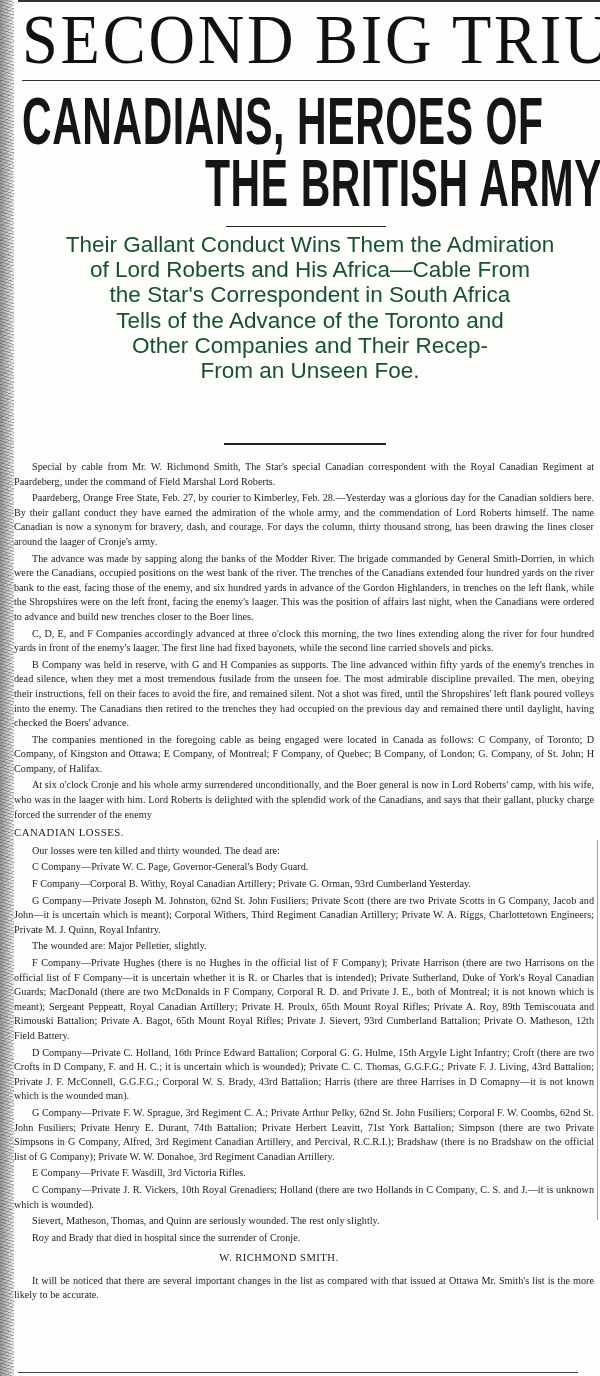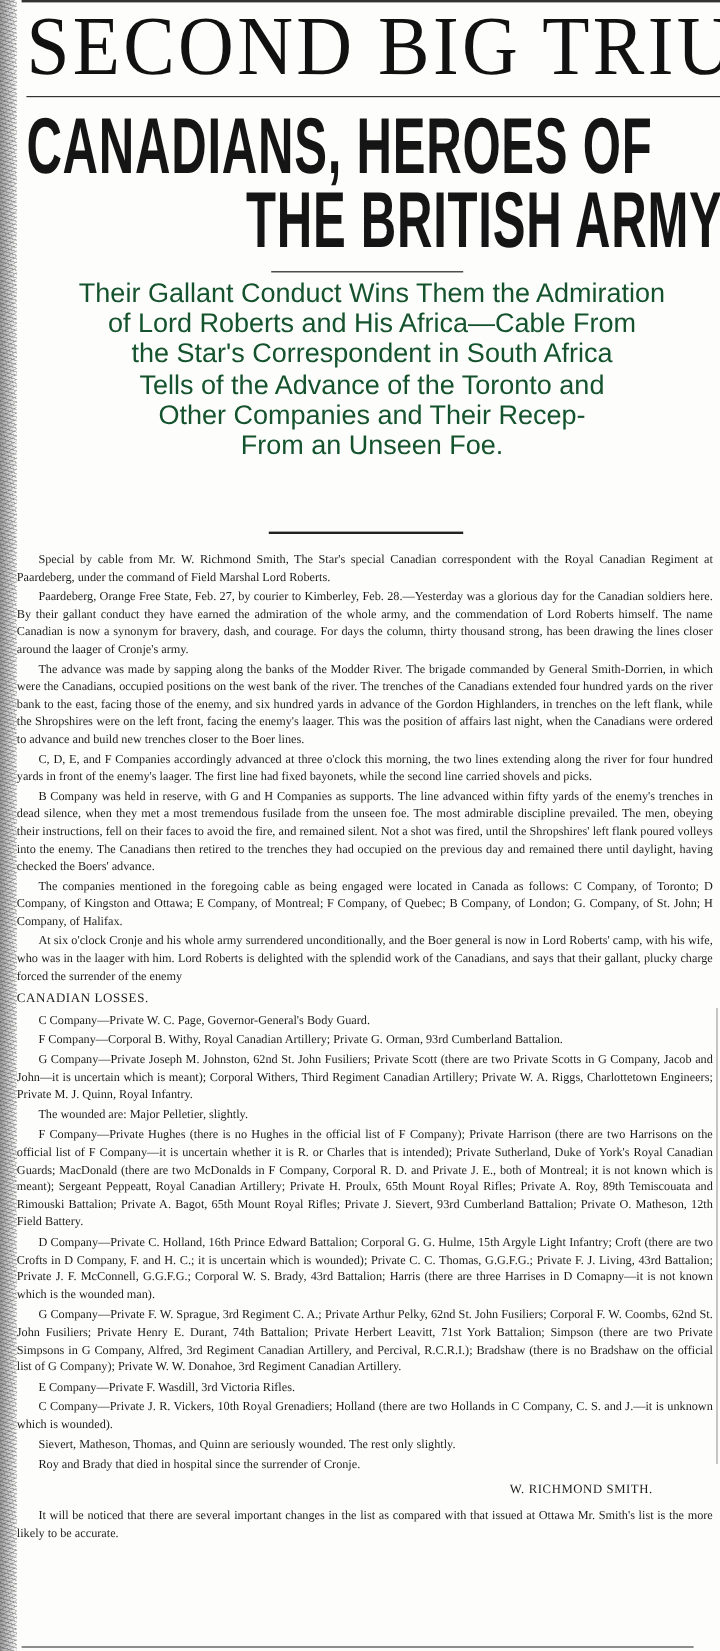--- a/index.html
+++ b/index.html
@@ -38,21 +38,21 @@
     position: absolute; left: 20px; top: 232px; width: 580px; text-align: center;
     font-family: "Liberation Sans", sans-serif; font-size: 22.5px; line-height: 25.2px; color: #14532d;
   }
   .deck div { white-space: nowrap; }
   .body-text {
     position: absolute; left: 14px; top: 460px; width: 580px;
     font-size: 10.2px; line-height: 14.6px; text-align: justify; color: #1d1d1d;
   }
   .body-text p { margin: 0 0 2px 0; text-indent: 18px; }
   .body-text .center { text-align: left; text-indent: 0; margin: 3px 0 4px; letter-spacing: 0.5px; font-size: 10.8px; }
-  .body-text .sig { text-align: right; text-indent: 0; margin: 6px 50px 8px 0; letter-spacing: 0.5px; font-size: 10.6px; }
+  .body-text .sig { text-align: center; text-indent: 0; margin: 6px 50px 8px 0; letter-spacing: 0.5px; font-size: 10.6px; }
   .bottom-rule { position: absolute; left: 18px; top: 1372px; width: 560px; height: 1px; background: #444; }
 </style>
 </head>
 <body>
 
 <div class="scan-edge"></div>
 <div class="top-rule"></div>
 
 <div class="kicker">SECOND BIG TRIU</div>
 <div class="rule1"></div>
@@ -75,22 +75,23 @@
 
 <div class="body-text">
   <p>Special by cable from Mr. W. Richmond Smith, The Star's special Canadian correspondent with the Royal Canadian Regiment at Paardeberg, under the command of Field Marshal Lord Roberts.</p>
   <p>Paardeberg, Orange Free State, Feb. 27, by courier to Kimberley, Feb. 28.—Yesterday was a glorious day for the Canadian soldiers here. By their gallant conduct they have earned the admiration of the whole army, and the commendation of Lord Roberts himself. The name Canadian is now a synonym for bravery, dash, and courage. For days the column, thirty thousand strong, has been drawing the lines closer around the laager of Cronje's army.</p>
   <p>The advance was made by sapping along the banks of the Modder River. The brigade commanded by General Smith-Dorrien, in which were the Canadians, occupied positions on the west bank of the river. The trenches of the Canadians extended four hundred yards on the river bank to the east, facing those of the enemy, and six hundred yards in advance of the Gordon Highlanders, in trenches on the left flank, while the Shropshires were on the left front, facing the enemy's laager. This was the position of affairs last night, when the Canadians were ordered to advance and build new trenches closer to the Boer lines.</p>
   <p>C, D, E, and F Companies accordingly advanced at three o'clock this morning, the two lines extending along the river for four hundred yards in front of the enemy's laager. The first line had fixed bayonets, while the second line carried shovels and picks.</p>
   <p>B Company was held in reserve, with G and H Companies as supports. The line advanced within fifty yards of the enemy's trenches in dead silence, when they met a most tremendous fusilade from the unseen foe. The most admirable discipline prevailed. The men, obeying their instructions, fell on their faces to avoid the fire, and remained silent. Not a shot was fired, until the Shropshires' left flank poured volleys into the enemy. The Canadians then retired to the trenches they had occupied on the previous day and remained there until daylight, having checked the Boers' advance.</p>
   <p>The companies mentioned in the foregoing cable as being engaged were located in Canada as follows: C Company, of Toronto; D Company, of Kingston and Ottawa; E Company, of Montreal; F Company, of Quebec; B Company, of London; G. Company, of St. John; H Company, of Halifax.</p>
   <p>At six o'clock Cronje and his whole army surrendered unconditionally, and the Boer general is now in Lord Roberts' camp, with his wife, who was in the laager with him. Lord Roberts is delighted with the splendid work of the Canadians, and says that their gallant, plucky charge forced the surrender of the enemy</p>
   <p class="center">CANADIAN LOSSES.</p>
+  <p>Our losses were ten killed and thirty wounded. The dead are:</p>
   <p>C Company—Private W. C. Page, Governor-General's Body Guard.</p>
-  <p>F Company—Corporal B. Withy, Royal Canadian Artillery; Private G. Orman, 93rd Cumberland Battalion.</p>
+  <p>F Company—Corporal B. Withy, Royal Canadian Artillery; Private G. Orman, 93rd Cumberland Yesterday.</p>
   <p>G Company—Private Joseph M. Johnston, 62nd St. John Fusiliers; Private Scott (there are two Private Scotts in G Company, Jacob and John—it is uncertain which is meant); Corporal Withers, Third Regiment Canadian Artillery; Private W. A. Riggs, Charlottetown Engineers; Private M. J. Quinn, Royal Infantry.</p>
   <p>The wounded are: Major Pelletier, slightly.</p>
   <p>F Company—Private Hughes (there is no Hughes in the official list of F Company); Private Harrison (there are two Harrisons on the official list of F Company—it is uncertain whether it is R. or Charles that is intended); Private Sutherland, Duke of York's Royal Canadian Guards; MacDonald (there are two McDonalds in F Company, Corporal R. D. and Private J. E., both of Montreal; it is not known which is meant); Sergeant Peppeatt, Royal Canadian Artillery; Private H. Proulx, 65th Mount Royal Rifles; Private A. Roy, 89th Temiscouata and Rimouski Battalion; Private A. Bagot, 65th Mount Royal Rifles; Private J. Sievert, 93rd Cumberland Battalion; Private O. Matheson, 12th Field Battery.</p>
   <p>D Company—Private C. Holland, 16th Prince Edward Battalion; Corporal G. G. Hulme, 15th Argyle Light Infantry; Croft (there are two Crofts in D Company, F. and H. C.; it is uncertain which is wounded); Private C. C. Thomas, G.G.F.G.; Private F. J. Living, 43rd Battalion; Private J. F. McConnell, G.G.F.G.; Corporal W. S. Brady, 43rd Battalion; Harris (there are three Harrises in D Comapny—it is not known which is the wounded man).</p>
   <p>G Company—Private F. W. Sprague, 3rd Regiment C. A.; Private Arthur Pelky, 62nd St. John Fusiliers; Corporal F. W. Coombs, 62nd St. John Fusiliers; Private Henry E. Durant, 74th Battalion; Private Herbert Leavitt, 71st York Battalion; Simpson (there are two Private Simpsons in G Company, Alfred, 3rd Regiment Canadian Artillery, and Percival, R.C.R.I.); Bradshaw (there is no Bradshaw on the official list of G Company); Private W. W. Donahoe, 3rd Regiment Canadian Artillery.</p>
   <p>E Company—Private F. Wasdill, 3rd Victoria Rifles.</p>
   <p>C Company—Private J. R. Vickers, 10th Royal Grenadiers; Holland (there are two Hollands in C Company, C. S. and J.—it is unknown which is wounded).</p>
   <p>Sievert, Matheson, Thomas, and Quinn are seriously wounded. The rest only slightly.</p>
   <p>Roy and Brady that died in hospital since the surrender of Cronje.</p>
   <p class="sig">W. RICHMOND SMITH.</p>

